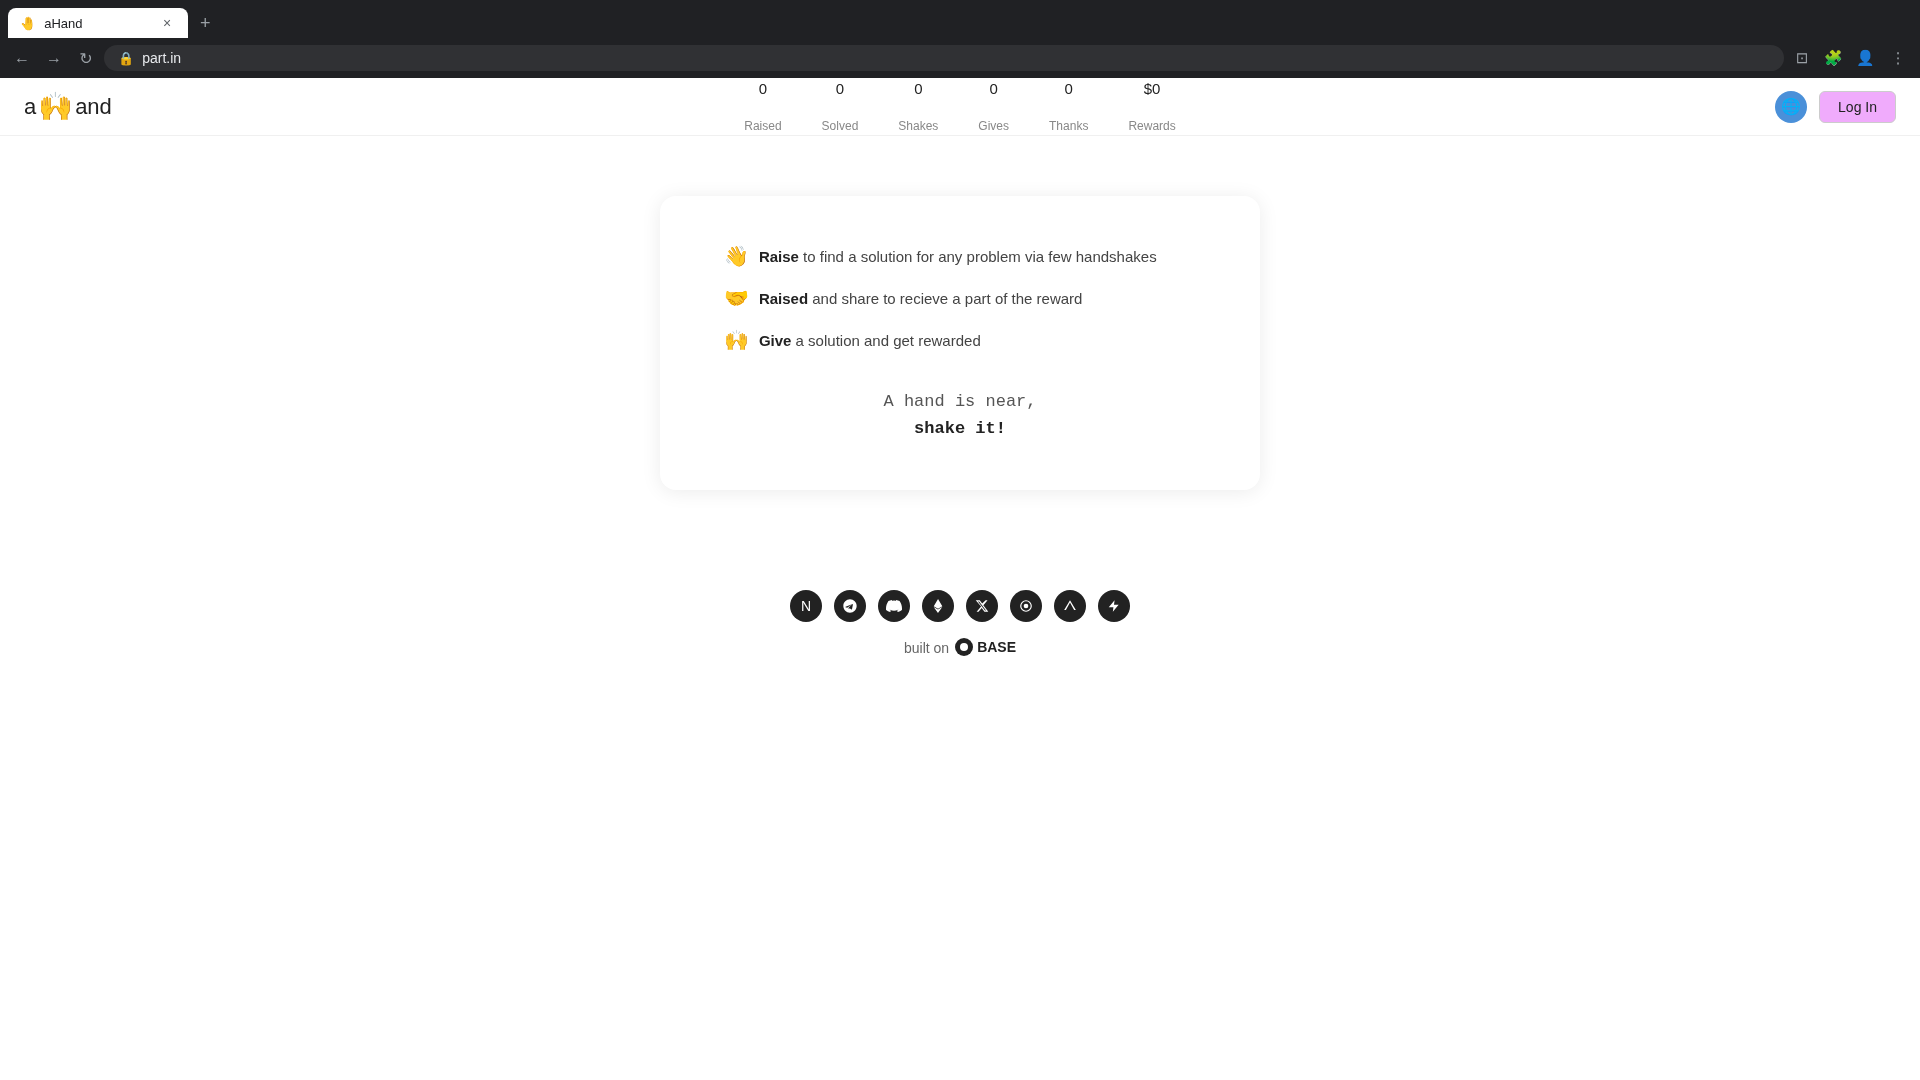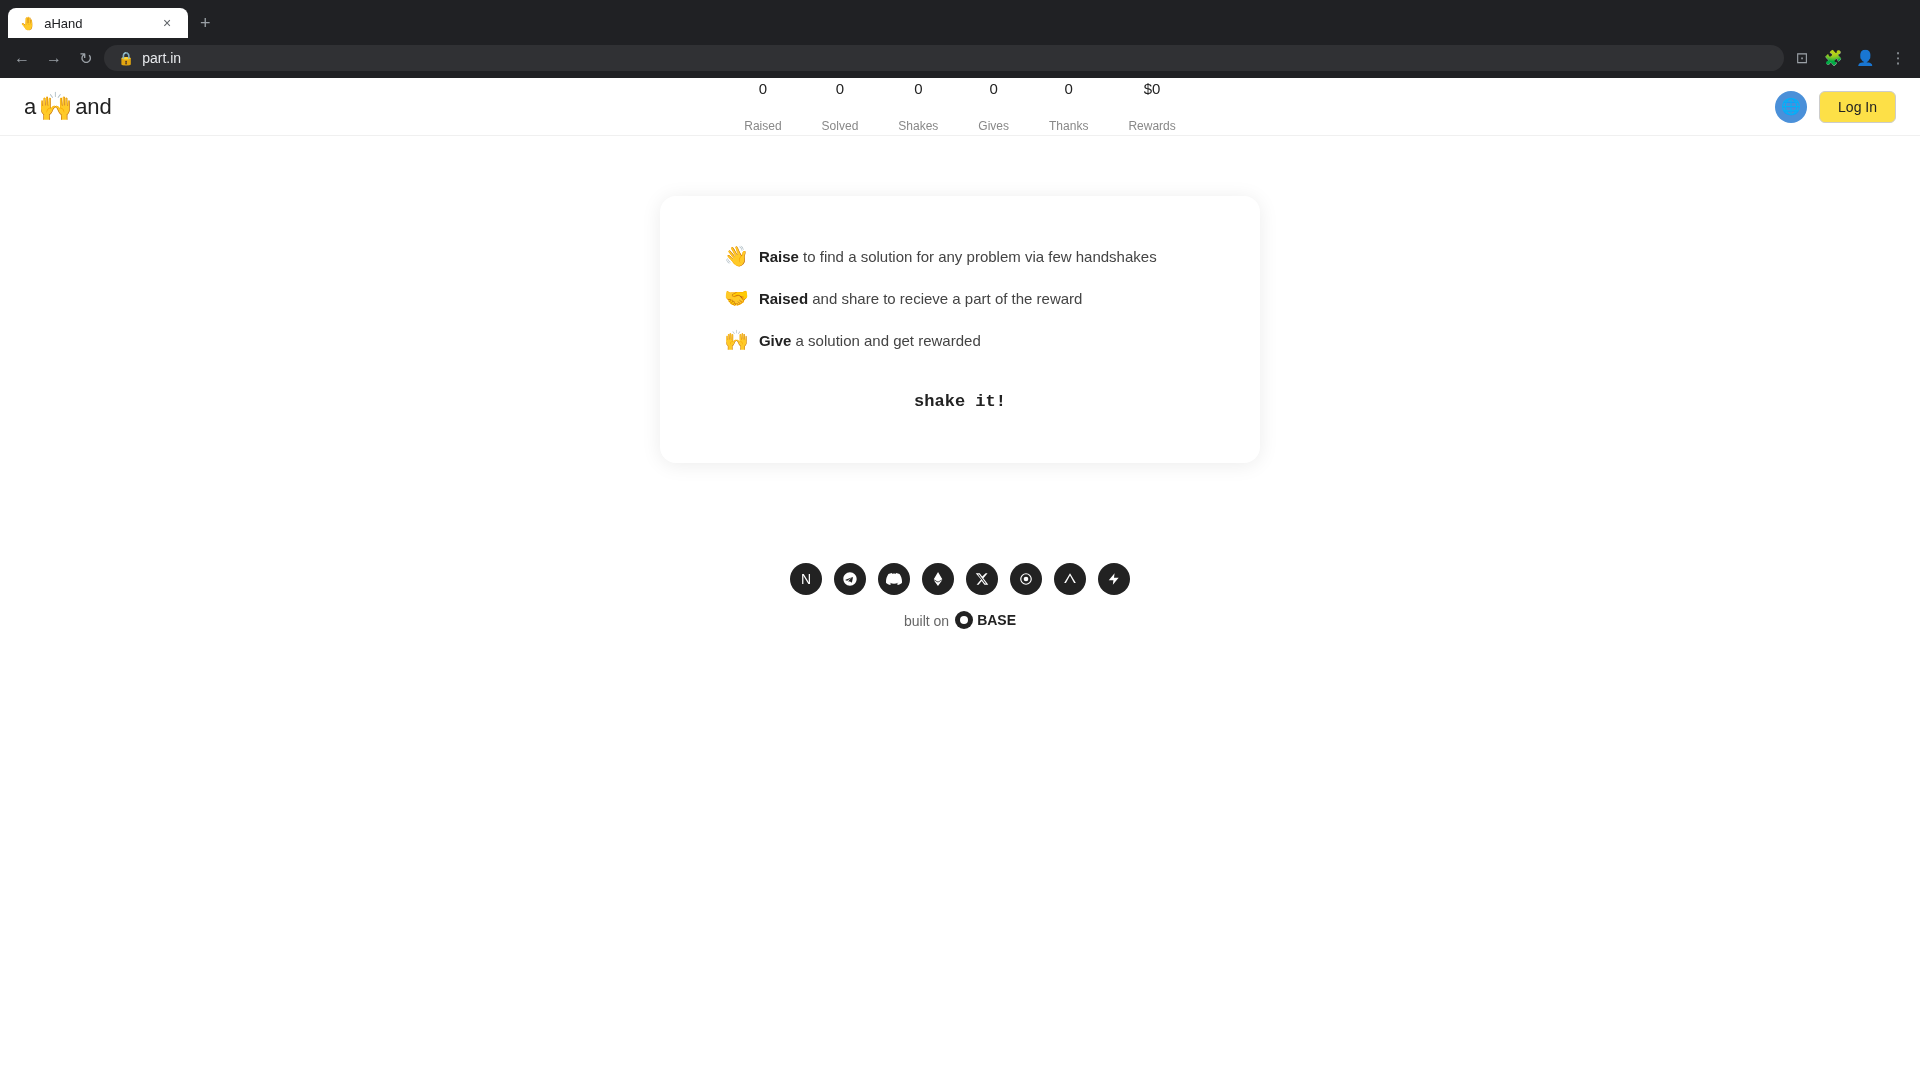--- a/index.html
+++ b/index.html
@@ -173,21 +173,21 @@
       cursor: pointer;
       color: white;
       font-size: 16px;
     }
     .login-btn {
       border: 1px solid #ccc;
       border-radius: 6px;
       padding: 7px 18px;
       font-size: 14px;
       cursor: pointer;
-      background: #fde047;
+      background: #f0abfc;
       color: #222;
     }
 
     
     .main-content {
       display: flex;
       flex-direction: column;
       align-items: center;
       justify-content: center;
       padding: 60px 20px;
@@ -379,20 +379,21 @@
         </div>
         <div class="feature-item">
           <span class="feature-icon">🙌</span>
           <span>
             <span class="feature-keyword">Give</span><span> a solution and get rewarded</span>
           </span>
         </div>
       </div>
 
       <div class="tagline">
+        <div>A hand is near,</div>
         <div class="tagline-bold">shake it!</div>
       </div>
     </div>
   </main>
 
   <footer class="footer">
     <div class="social-icons">
       <a class="social-icon" href="#" style="background:#222;">N</a>
       <a class="social-icon" href="#" style="background:#222;">
         <svg width="16" height="16" viewBox="0 0 24 24" fill="white">

